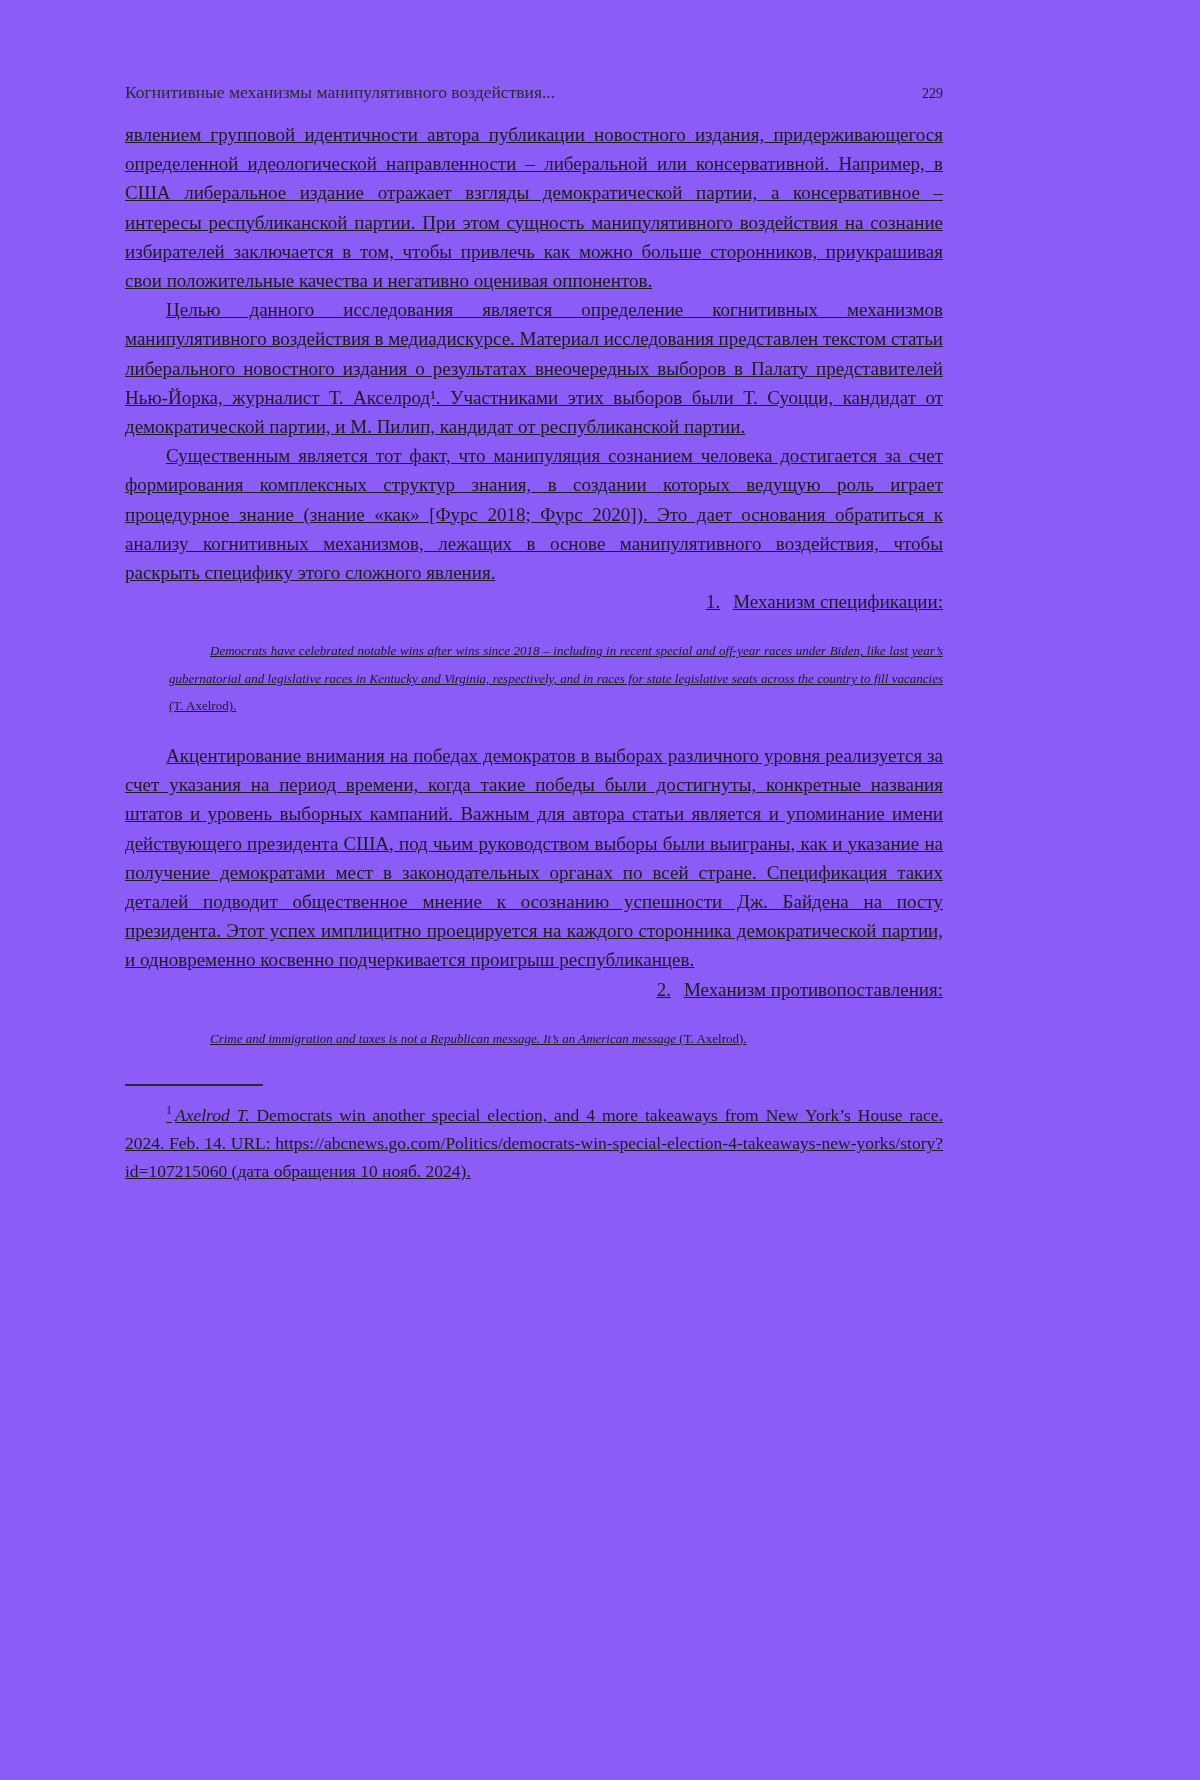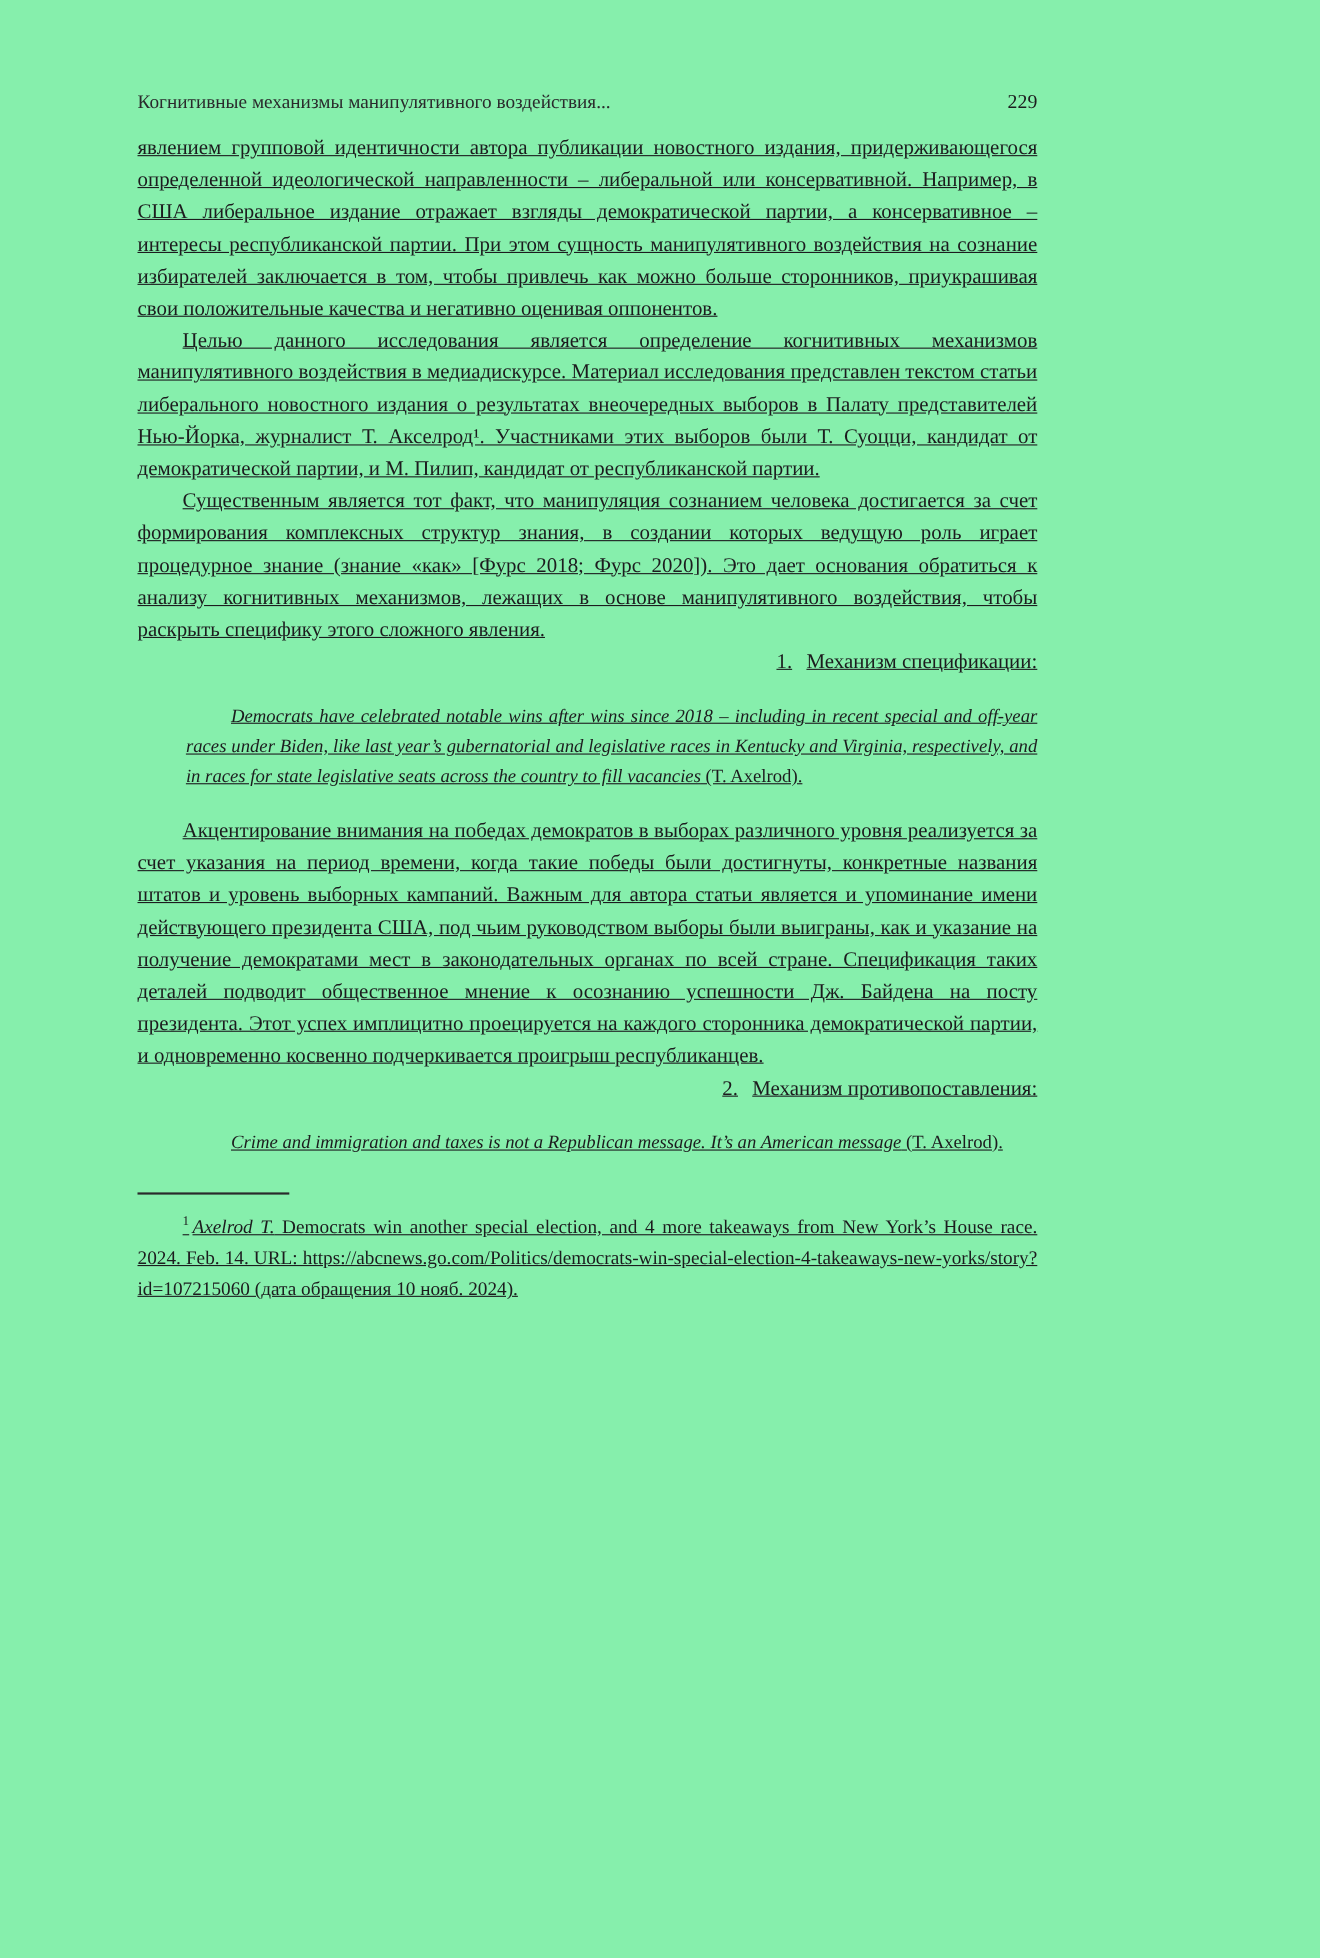--- a/index.html
+++ b/index.html
@@ -3,55 +3,55 @@
 <meta charset="utf-8">
 <style>
   * { box-sizing: border-box; }
   html, body { margin: 0; padding: 0; }
   body { background: #ffffff; }
   .page {
     position: relative;
     width: 1200px;
     height: 1780px;
     margin: 0 auto;
-    background: #86efac;
+    background: #8b5cf6;
     color: #1c1c1e;
     font-family: "Liberation Serif", "DejaVu Serif", serif;
     overflow: hidden;
   }
   .running-header {
     position: absolute;
     top: 82px;
     left: 125px;
     width: 818px;
     display: flex;
     justify-content: space-between;
     align-items: baseline;
     font-size: 17.5px;
     color: #2a2a2c;
   }
-  .page-number { font-size: 18px; color: #1c1c1e; }
+  .page-number { font-size: 14px; color: #1c1c1e; }
   .body {
     position: absolute;
     top: 120px;
     left: 125px;
     width: 818px;
     font-size: 19px;
     line-height: 29.2px;
     text-align: justify;
     hyphens: auto;
     text-decoration: underline;
   }
   .para { margin: 0; text-indent: 41px; }
   .para.first { text-indent: 0; }
   .list-item { text-align: right; }
   .list-num { margin-right: 13px; }
   .quote {
     margin: 21px 0 21px 44px;
-    font-size: 17px;
+    font-size: 13px;
     line-height: 27.5px;
     text-indent: 41px;
     text-align: justify;
   }
   .quote-text { font-style: italic; }
   .quote-attrib { font-style: normal; }
   .footnote-block { margin-top: 32px; }
   .footnote-rule {
     width: 138px;
     border-top: 2px solid #2a2a2c;

